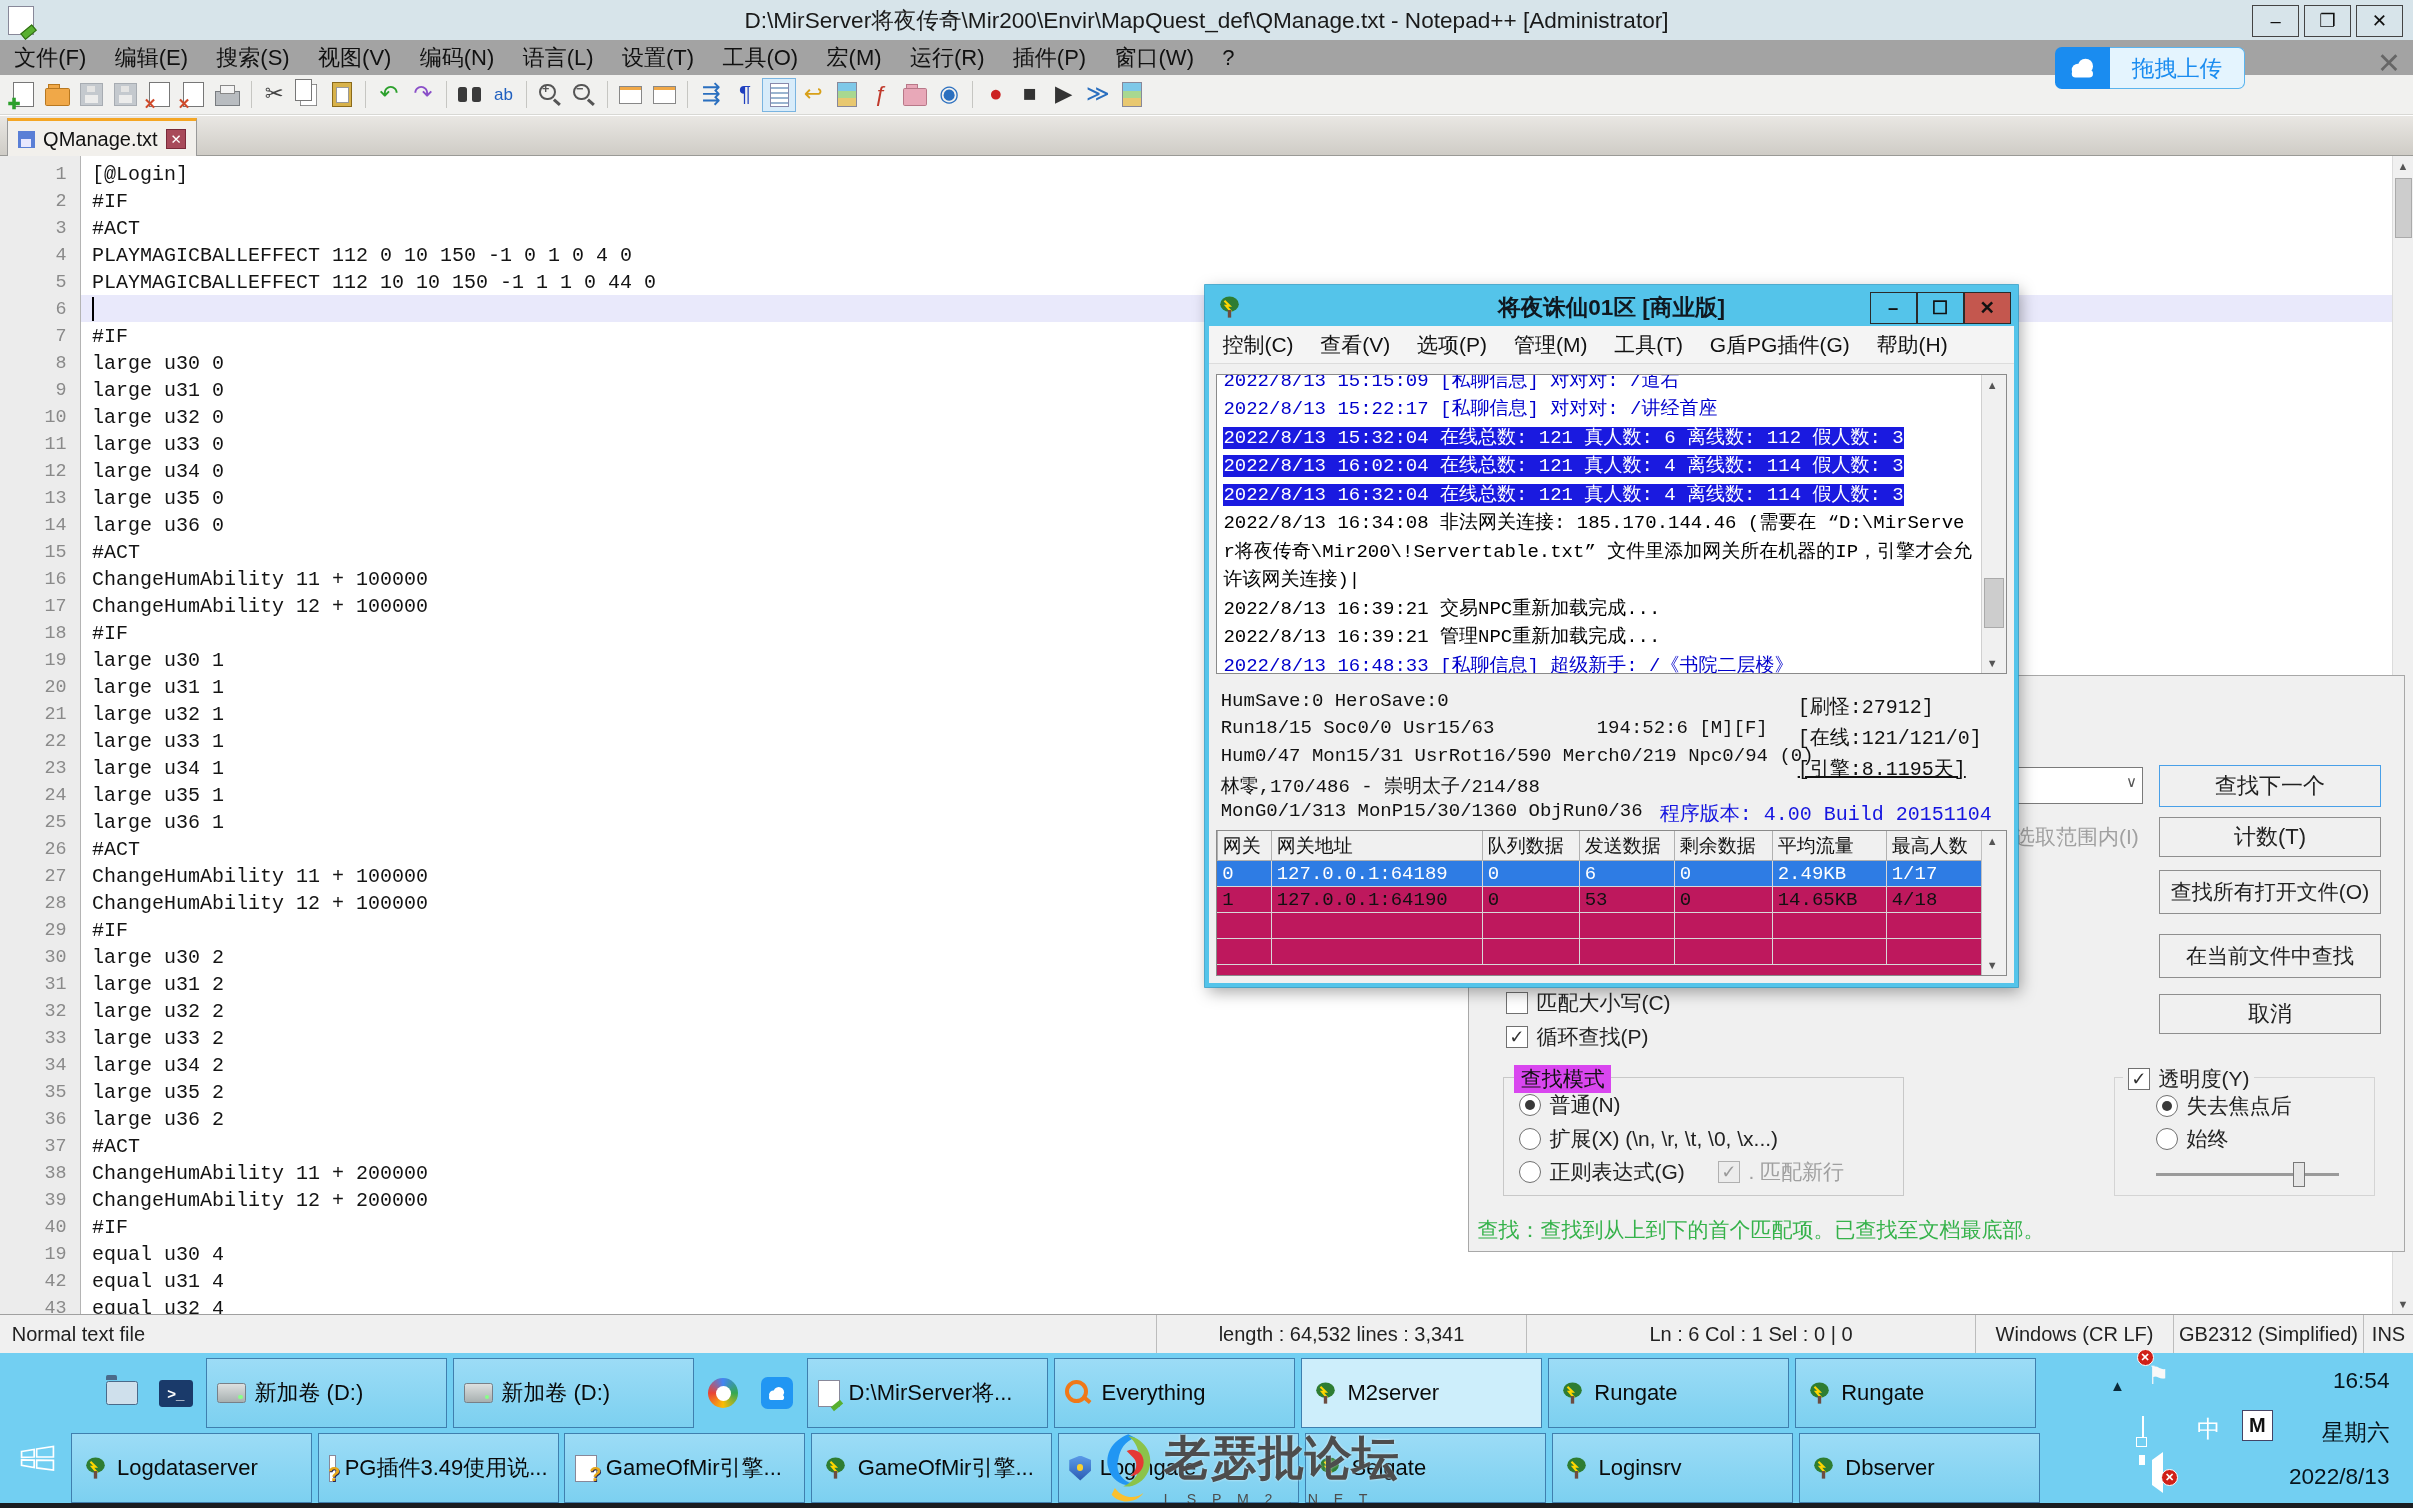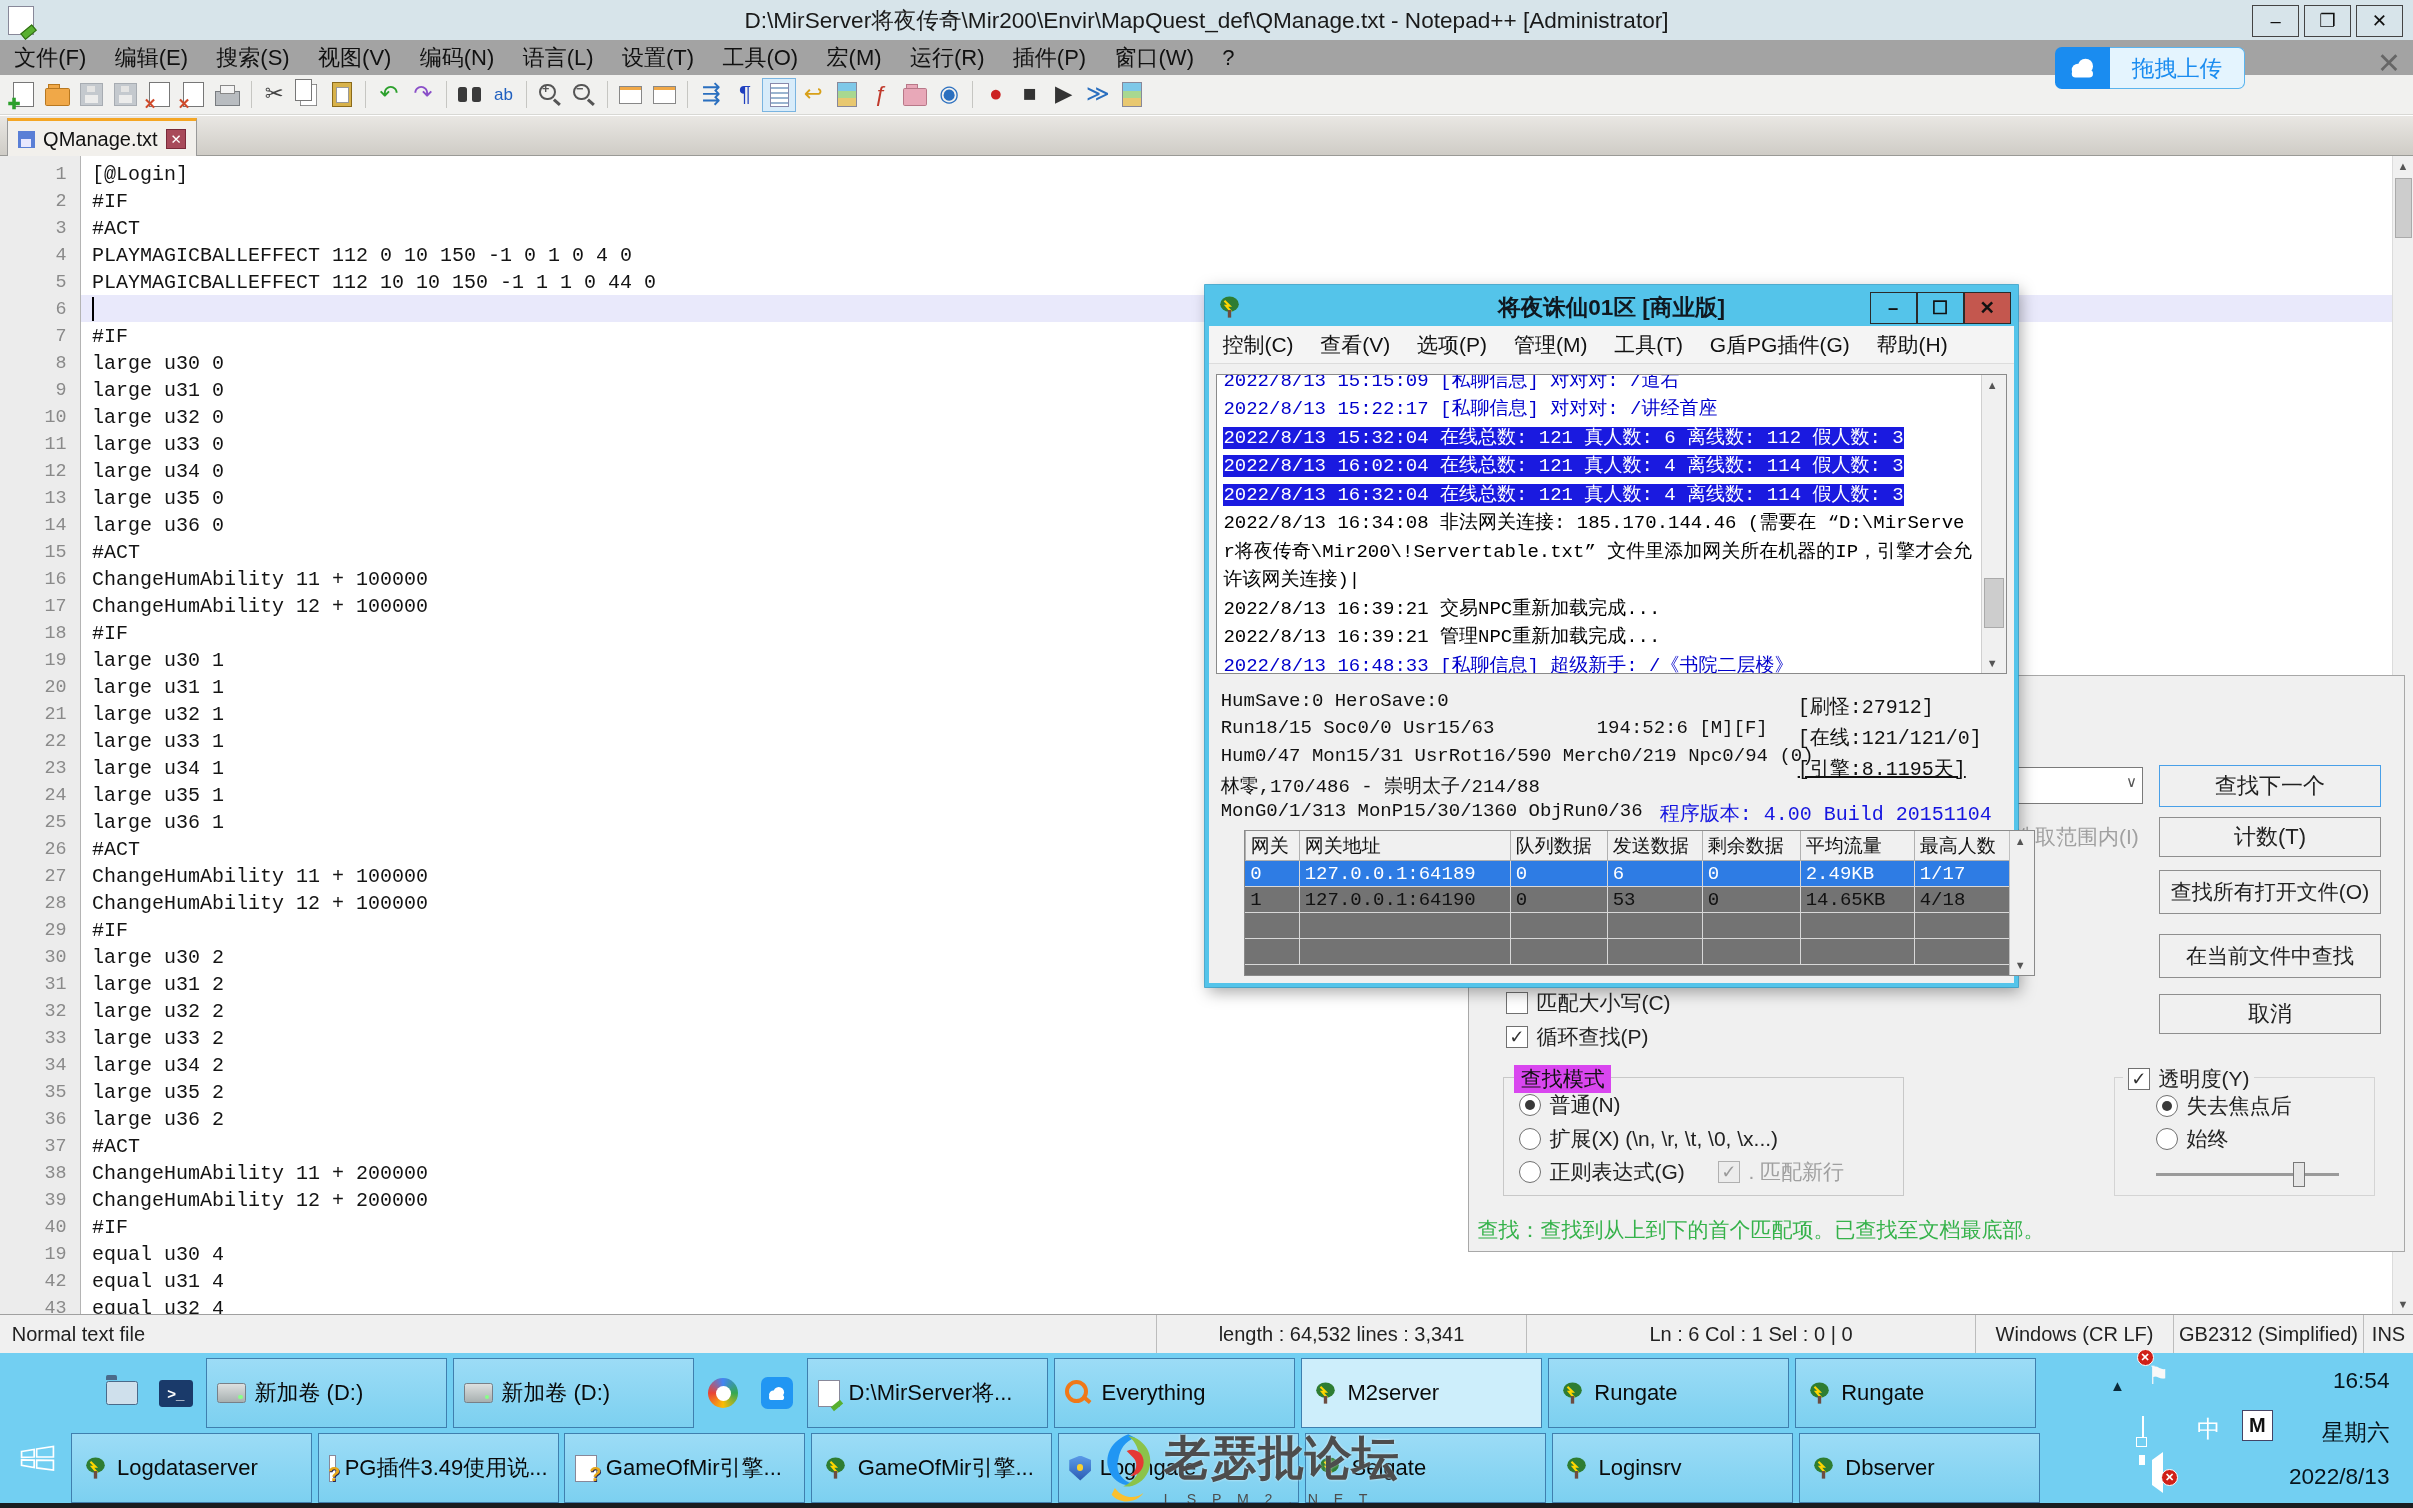--- a/index.html
+++ b/index.html
@@ -114,21 +114,21 @@
   #srv-log-lines{position:absolute;left:6.7px;top:-8.4px;right:30px;font-family:"Liberation Mono",monospace;font-size:19px;line-height:28.5px;word-break:break-all;}
   .logline.blue{color:#0000cc;}
   .logline.black{color:#000;}
   .logline .selbg{background:#1a1ae0;color:#fff;}
   #srv-log-scroll{position:absolute;right:0;top:0;bottom:0;width:23.5px;background:#f0f0f0;border-left:0.8px solid #d0d0d0;}
   #srv-log-thumb{position:absolute;left:1.7px;top:68%;width:20px;height:50px;background:#cdcdcd;border:0.8px solid #aaa;box-sizing:border-box;}
   #srv-stats{position:absolute;left:6.7px;top:389px;width:791px;height:147px;font-family:"Liberation Mono",monospace;font-size:19px;color:#111;}
   .statline{position:absolute;left:5px;white-space:pre;}
   .statright{position:absolute;left:582px;white-space:pre;font-size:20px;}
   #srv-version{position:absolute;right:15px;top:122px;color:#1515e0;font-size:20px;font-family:"Liberation Mono",monospace;}
-  #srv-table{position:absolute;left:6.7px;top:541px;width:791px;height:146px;background:#737373;border:0.8px solid #8a8a8a;box-sizing:border-box;margin-left:28px;}
+  #srv-table{position:absolute;left:6.7px;top:541px;width:791px;height:146px;background:#be185d;border:0.8px solid #8a8a8a;box-sizing:border-box;}
   #srv-table table{border-collapse:collapse;width:766px;table-layout:fixed;font-size:19px;}
   #srv-table th{background:#f0f0f0;border:0.8px solid #b0b0b0;border-top:none;font-weight:normal;text-align:left;padding:1.7px 5px;height:27px;box-sizing:border-box;white-space:nowrap;overflow:hidden;}
   #srv-table td{border-right:0.8px solid #d8d8d8;border-bottom:0.8px solid #d8d8d8;padding:0.8px 5px;height:26px;box-sizing:border-box;font-family:"Liberation Mono",monospace;white-space:nowrap;overflow:hidden;}
   #srv-table tr.sel td{background:#2e7ce4;color:#fff;}
   #srv-tbl-scroll{position:absolute;right:0;top:0;bottom:0;width:23.5px;background:#f0f0f0;border-left:0.8px solid #c0c0c0;display:flex;flex-direction:column;justify-content:space-between;}
 
   
   #baidu{left:2055px;top:47px;height:42px;display:flex;z-index:200;}
   #baidu .logo{width:55px;height:42px;background:#1a8cf0;border-radius:6.7px 0 0 6.7px;display:flex;align-items:center;justify-content:center;}
   #baidu .lbl{width:134px;background:#e4f4fe;border:0.8px solid #5ab4ee;border-left:none;border-radius:0 6.7px 6.7px 0;

